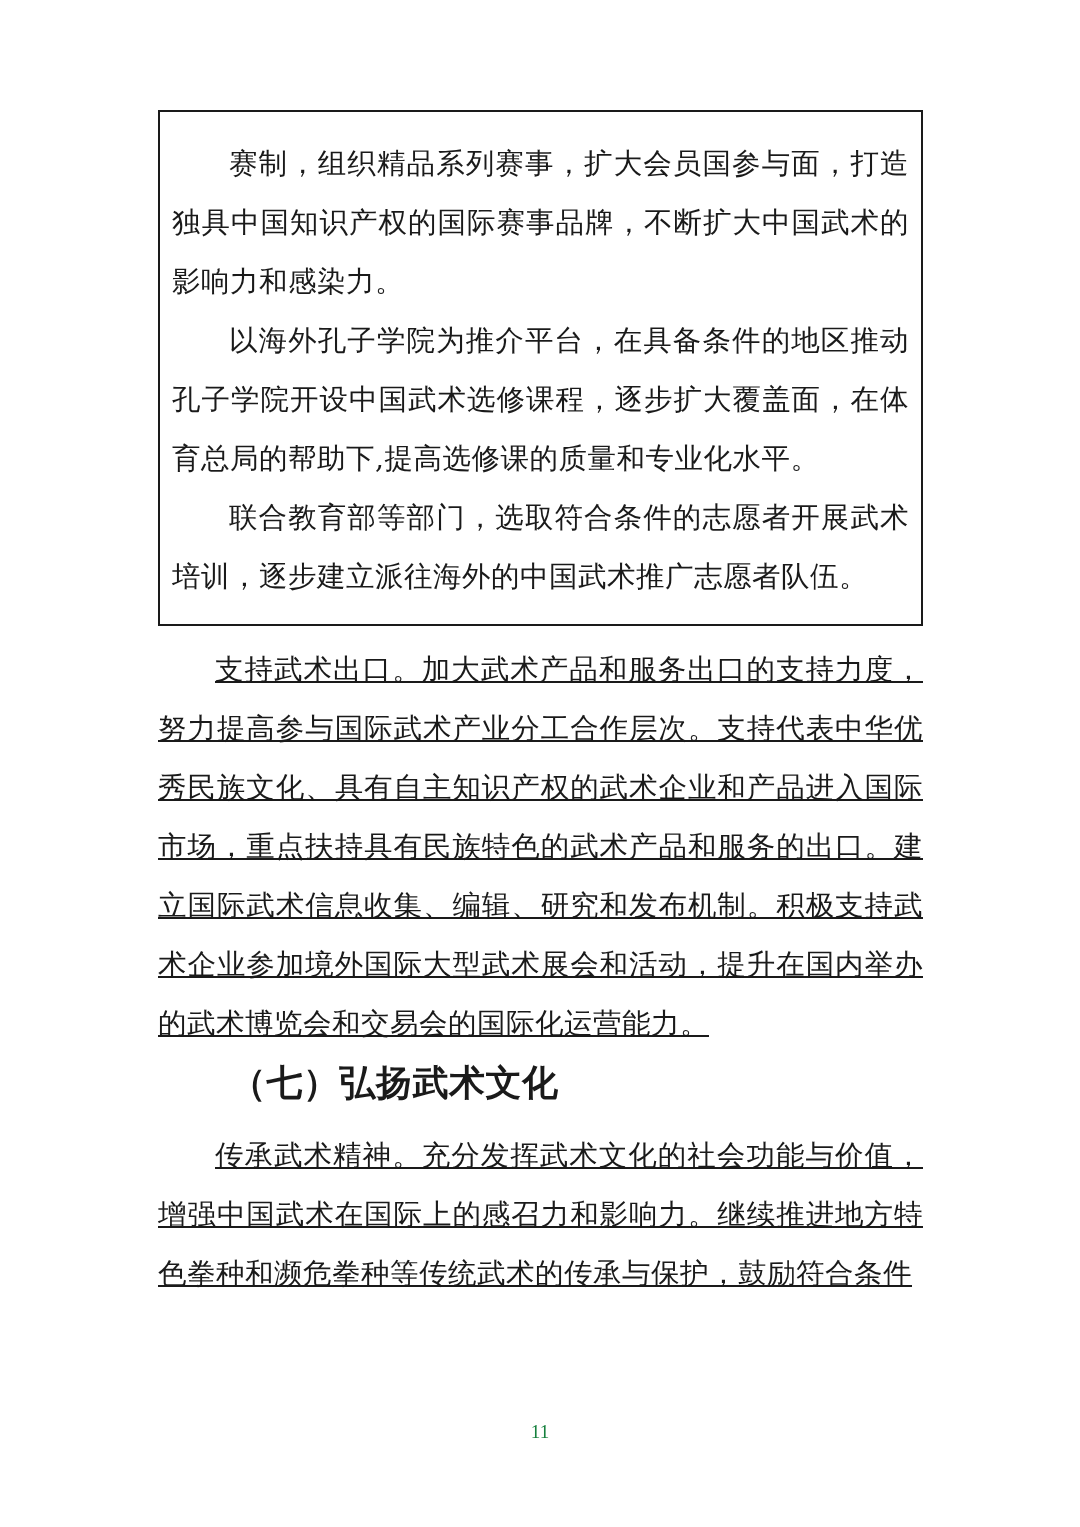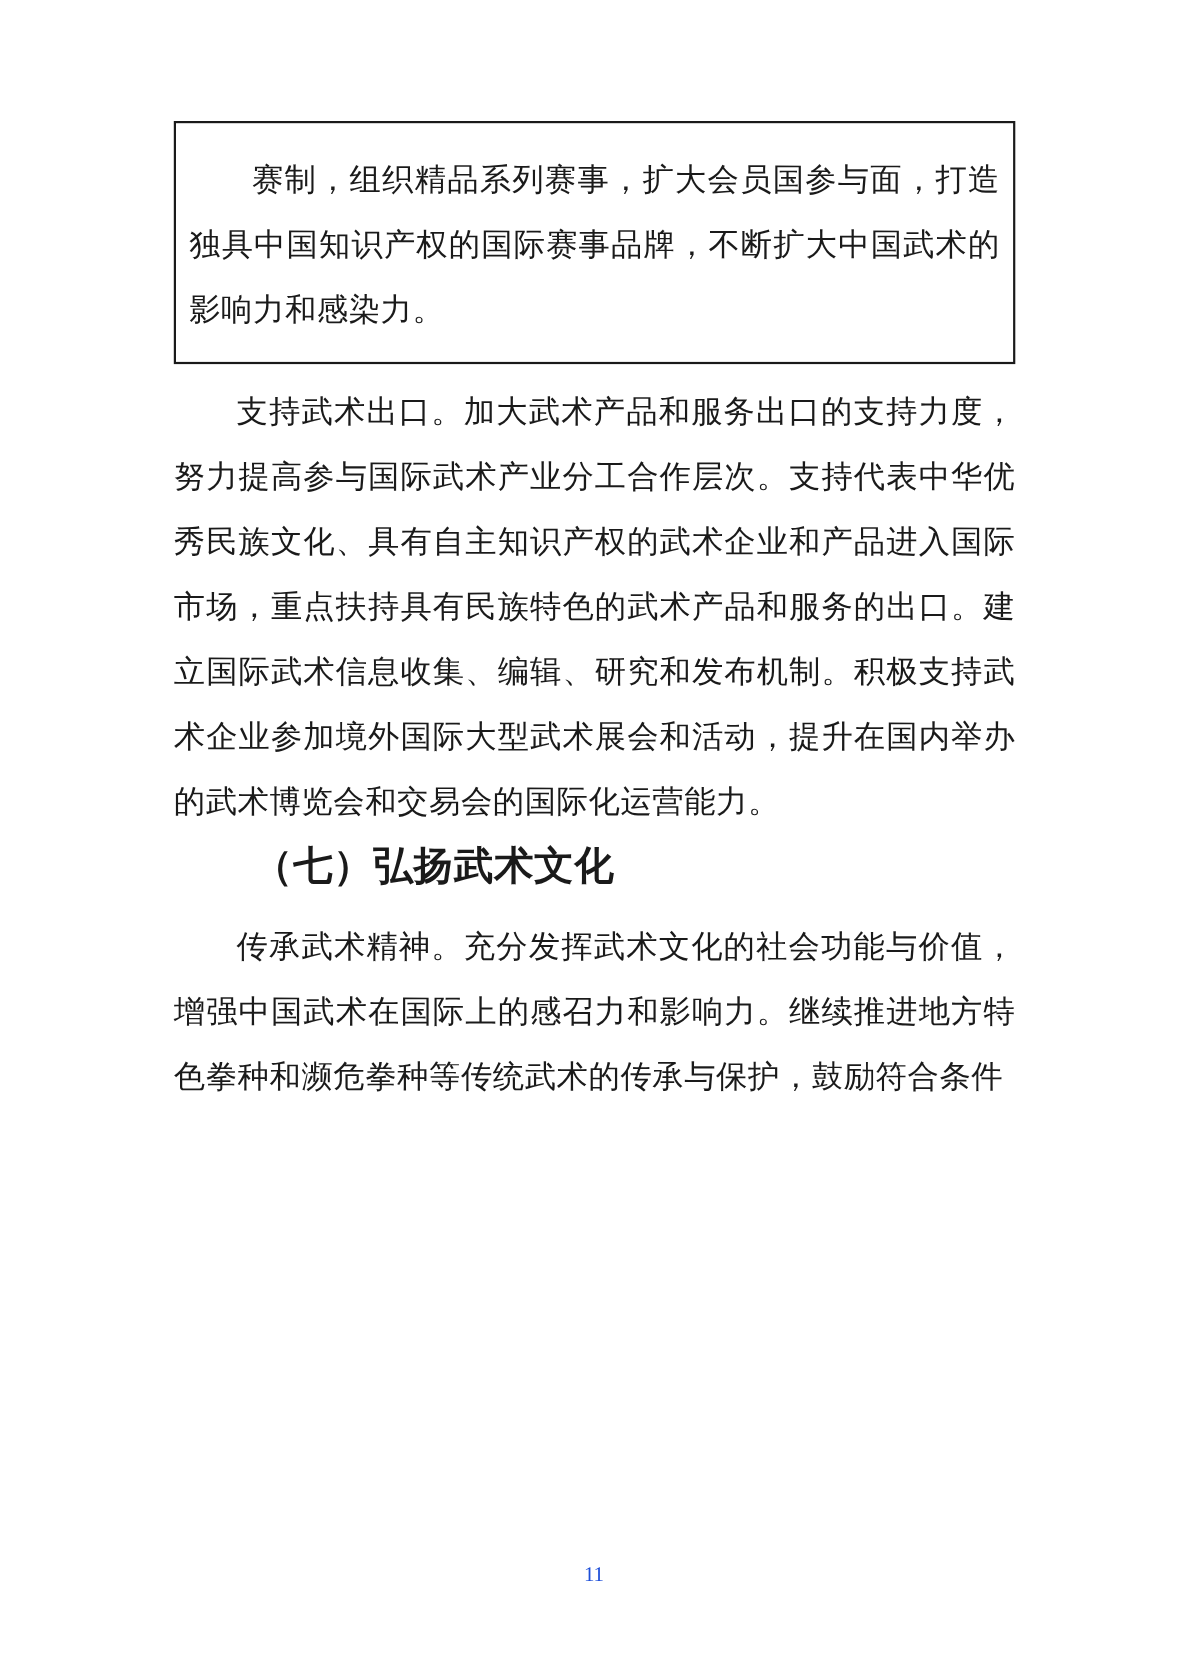--- a/index.html
+++ b/index.html
@@ -36,20 +36,21 @@
     letter-spacing: 0.5px;
     text-align: justify;
     text-justify: inter-character;
     text-indent: 2em;
   }
   .boxed p.para {
     margin-bottom: 0;
   }
   .body-block {
     margin-top: 14px;
+    text-decoration: underline;
   }
   .body-block p.para {
     margin-bottom: 0;
   }
   h2.heading {
     font-size: 36px;
     line-height: 59px;
     margin: 0;
     font-weight: bold;
     text-indent: 2em;
@@ -57,32 +58,34 @@
     font-family: "DejaVu Serif", "Liberation Serif", serif;
   }
   .page-number {
     position: absolute;
     left: 0;
     right: 0;
     top: 1421px;
     text-align: center;
     font-size: 19px;
     font-family: "Liberation Serif", serif;
-    color: #1d4ed8;
+    color: #15803d;
   }
 </style>
 </head>
 <body>
 
 <div class="page">
 
   <div class="content">
 
     <div class="boxed">
       <p class="para">赛制，组织精品系列赛事，扩大会员国参与面，打造独具中国知识产权的国际赛事品牌，不断扩大中国武术的影响力和感染力。</p>
+      <p class="para">以海外孔子学院为推介平台，在具备条件的地区推动孔子学院开设中国武术选修课程，逐步扩大覆盖面，在体育总局的帮助下,提高选修课的质量和专业化水平。</p>
+      <p class="para">联合教育部等部门，选取符合条件的志愿者开展武术培训，逐步建立派往海外的中国武术推广志愿者队伍。</p>
     </div>
 
     <div class="body-block">
       <p class="para">支持武术出口。加大武术产品和服务出口的支持力度，努力提高参与国际武术产业分工合作层次。支持代表中华优秀民族文化、具有自主知识产权的武术企业和产品进入国际市场，重点扶持具有民族特色的武术产品和服务的出口。建立国际武术信息收集、编辑、研究和发布机制。积极支持武术企业参加境外国际大型武术展会和活动，提升在国内举办的武术博览会和交易会的国际化运营能力。</p>
     </div>
 
     <h2 class="heading">（七）弘扬武术文化</h2>
 
     <div class="body-block">
       <p class="para">传承武术精神。充分发挥武术文化的社会功能与价值，增强中国武术在国际上的感召力和影响力。继续推进地方特色拳种和濒危拳种等传统武术的传承与保护，鼓励符合条件</p>

